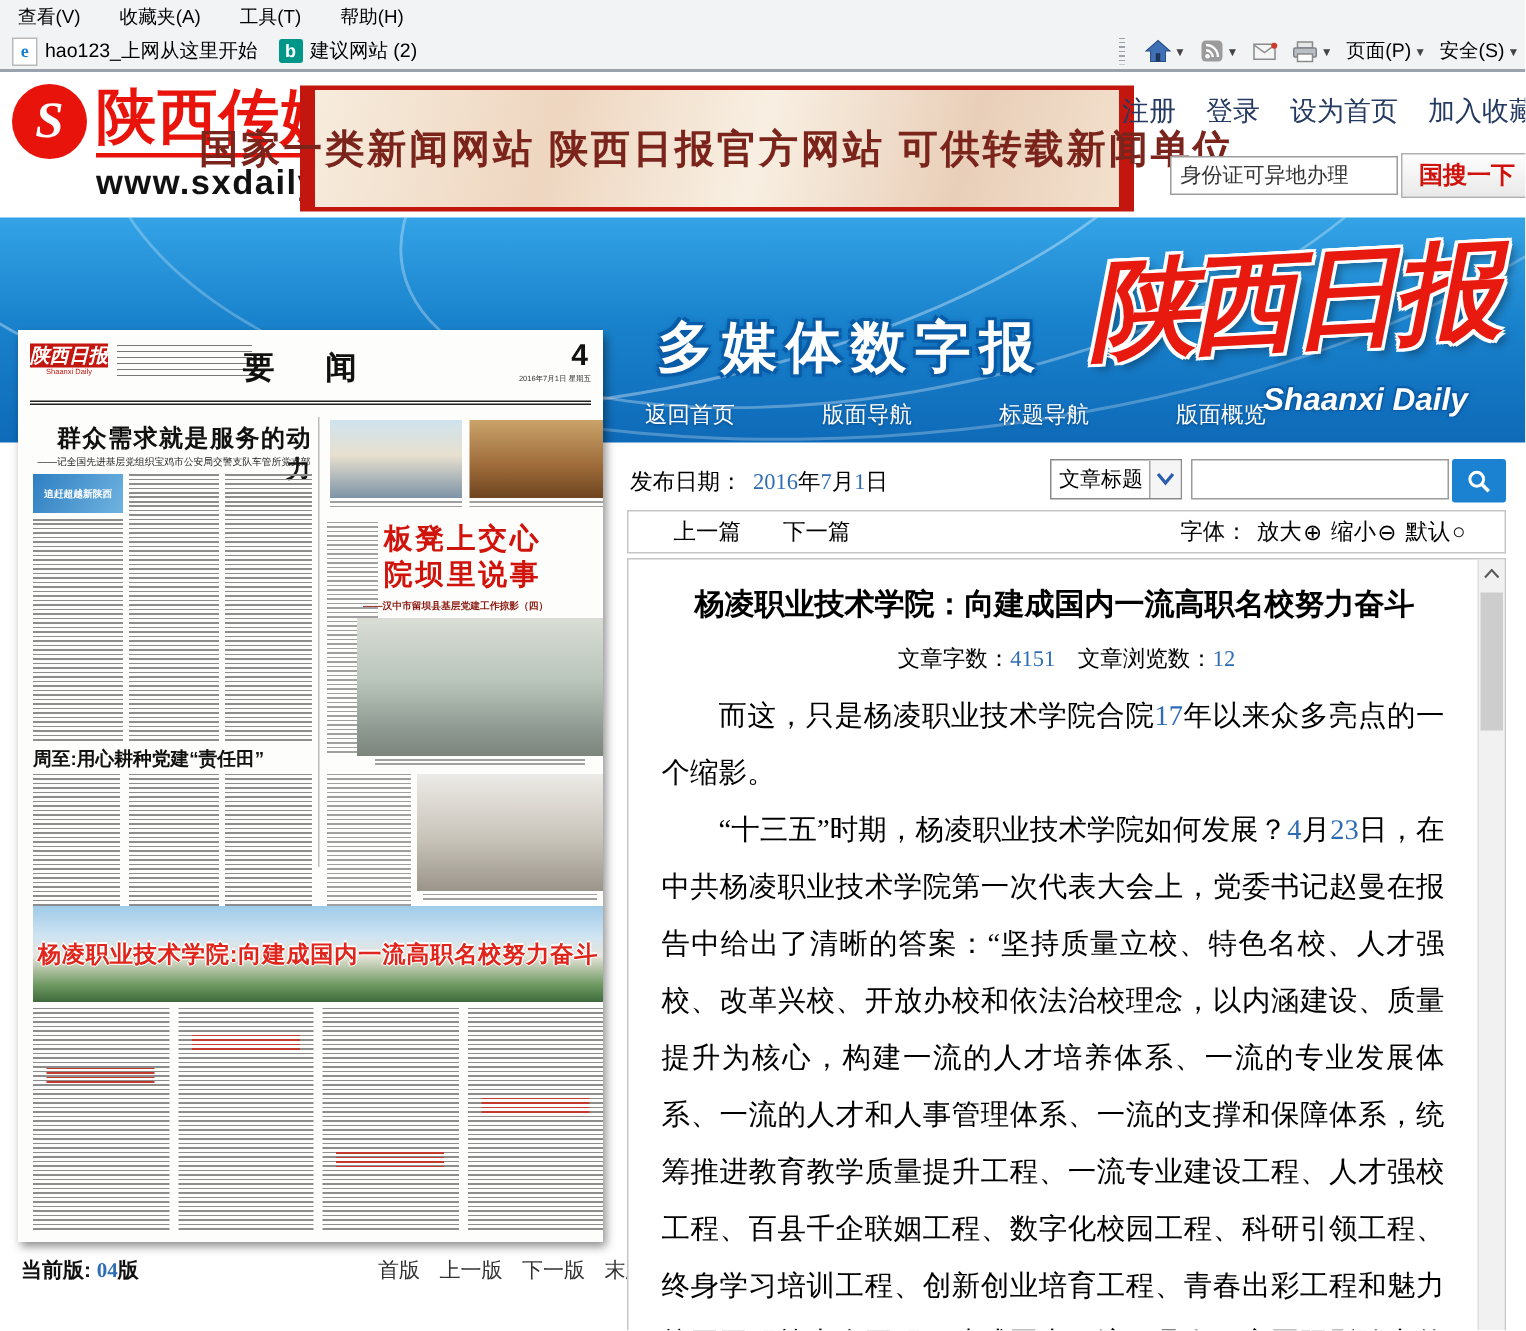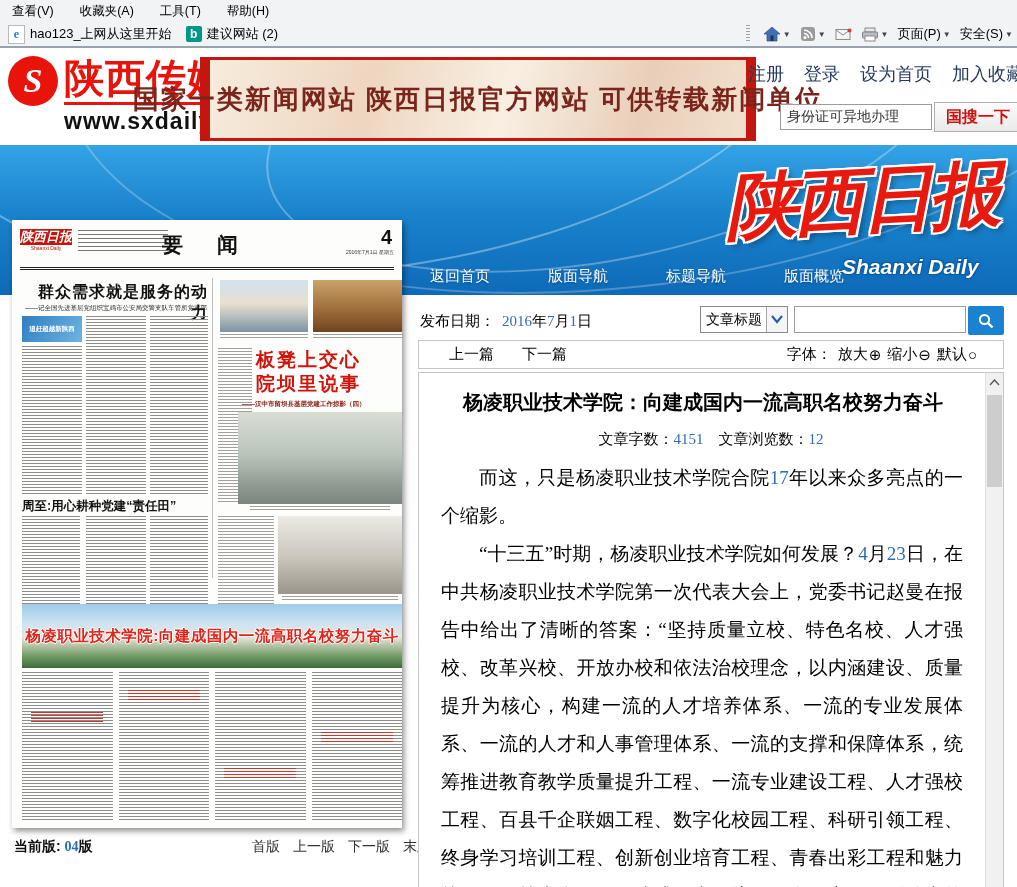--- a/index.html
+++ b/index.html
@@ -197,20 +197,21 @@
     <div class="hsearch">
       <input value="身份证可异地办理" style="">
       <button class="gsou">国搜一下</button>
     </div>
   </div>
 
   <div class="bluebanner">
     <div class="swoosh sw1"></div>
     <div class="swoosh sw2"></div>
     <div class="swoosh sw3"></div>
+    <div class="mm-title">多媒体数字报</div>
     <div class="paper-cn">陕西日报</div>
     <div class="paper-en">Shaanxi Daily</div>
     <div class="bnav">
       <span>返回首页</span>
       <span>版面导航</span>
       <span>标题导航</span>
       <span>版面概览</span>
     </div>
   </div>
 

